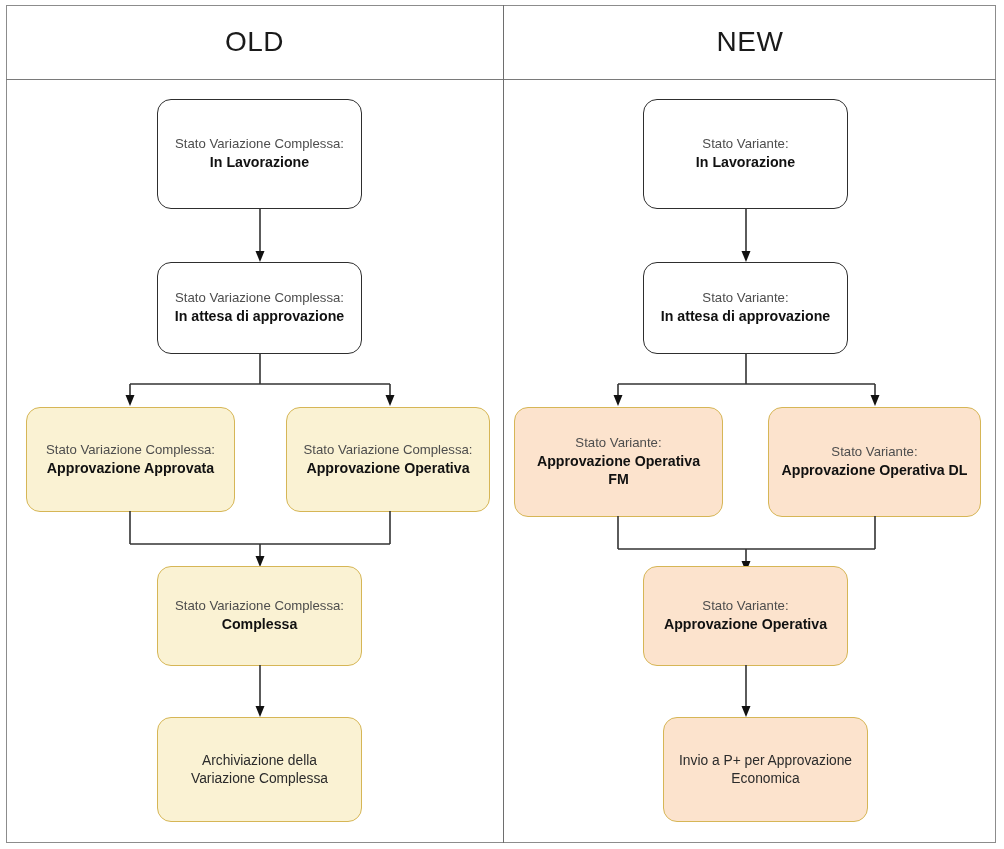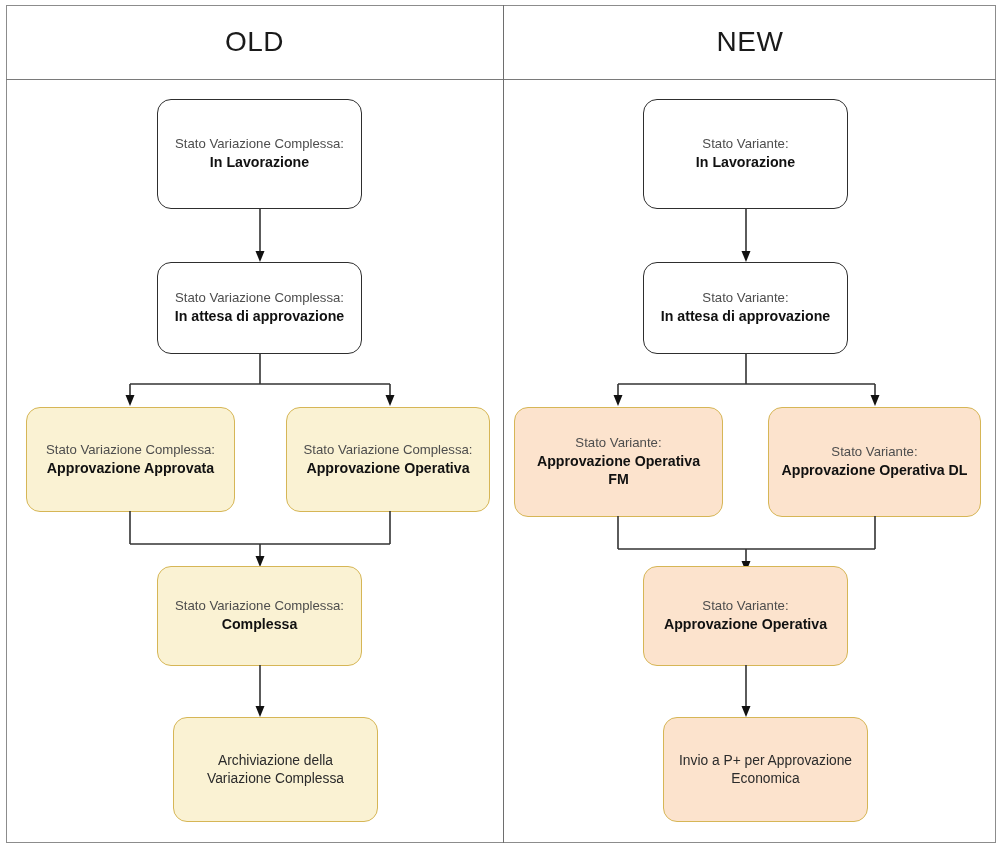--- a/index.html
+++ b/index.html
@@ -172,21 +172,21 @@
     <span class="line2">Complessa</span>
   </div>
 
   <div class="conn" style="left:157px; top:665px; width:206px; height:54px;">
     <svg width="206" height="54">
       <path d="M103,0 L103,43" stroke="#333333" stroke-width="1.6" fill="none"></path>
       <path d="M103,52 L98.5,41 L107.5,41 Z" fill="#111111"></path>
     </svg>
   </div>
 
-  <div class="node yellow single" style="left:173px; top:717px; width:205px; height:105px;">
+  <div class="node yellow single" style="left:157px; top:717px; width:205px; height:105px;">
     <span class="line1">Archiviazione della
 Variazione Complessa</span>
   </div>
 
   <div class="node white" style="left:643px; top:99px; width:205px; height:110px;">
     <span class="line1">Stato Variante:</span>
     <span class="line2">In Lavorazione</span>
   </div>
 
   <div class="conn" style="left:643px; top:208px; width:206px; height:56px;">

